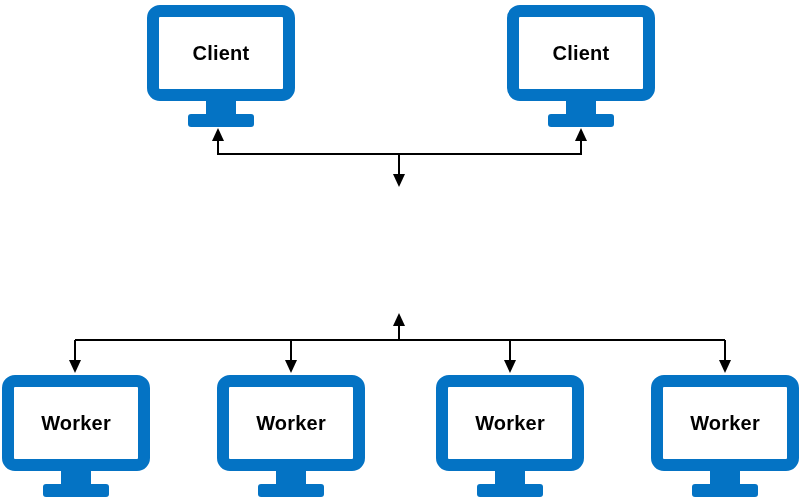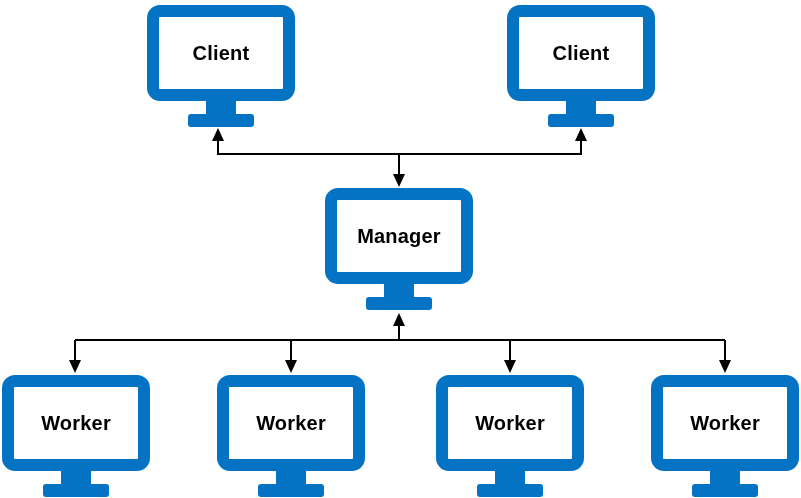--- a/index.html
+++ b/index.html
@@ -115,27 +115,20 @@
   </div>
 
   <div class="node" style="left:507px; top:5px">
     <div class="screen">
       <span class="label">Client</span>
     </div>
     <div class="neck"></div>
     <div class="base"></div>
   </div>
 
-  <div class="node" style="left:325px; top:188px">
-    <div class="screen">
-      <span class="label">Manager</span>
-    </div>
-    <div class="neck"></div>
-    <div class="base"></div>
-  </div>
 
   <div class="node" style="left:2px; top:375px">
     <div class="screen">
       <span class="label">Worker</span>
     </div>
     <div class="neck"></div>
     <div class="base"></div>
   </div>
 
   <div class="node" style="left:217px; top:375px">

